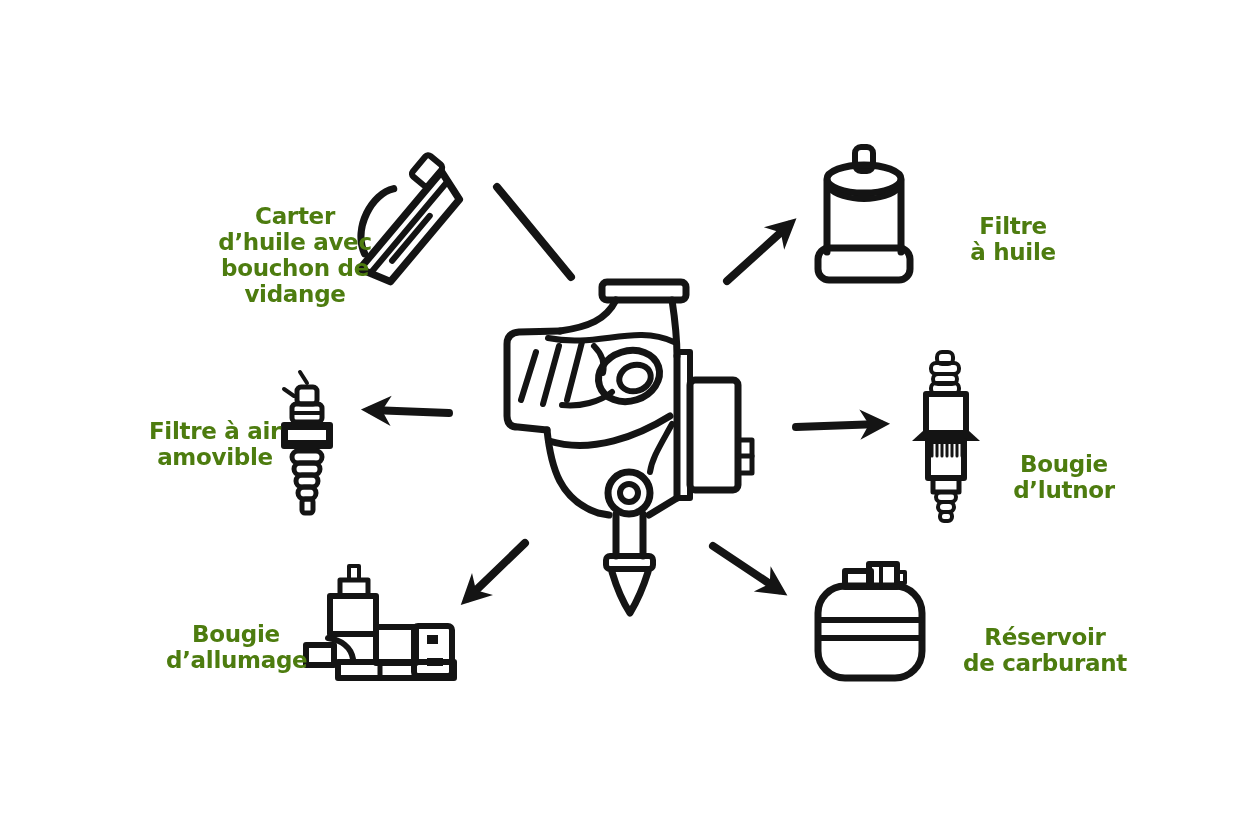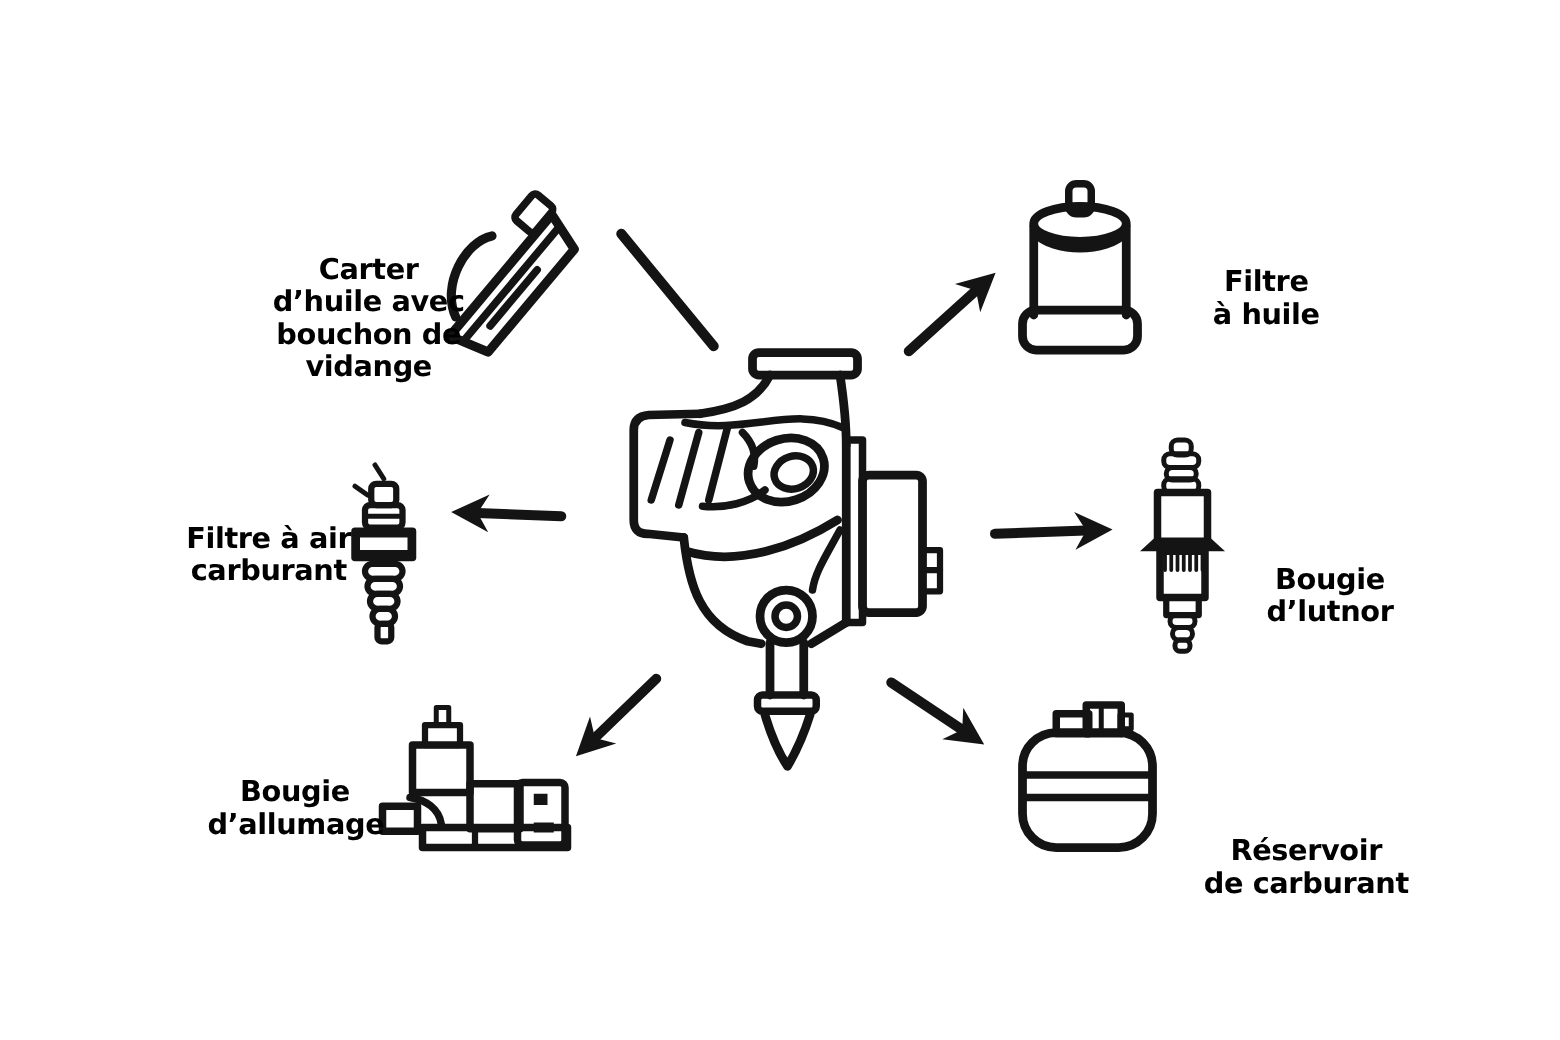--- a/index.html
+++ b/index.html
@@ -18,21 +18,21 @@
   .ln3{fill:none;stroke:#141414;stroke-width:3;stroke-linecap:round;}
   .ln8{fill:none;stroke:#141414;stroke-width:8;stroke-linecap:round;}
   .fl{fill:#141414;stroke:none;}
   .wfl{fill:#ffffff;stroke:none;}
   .label{
     position:absolute;
     font-weight:700;
     font-size:23px;
     line-height:1.13;
     letter-spacing:-0.3px;
-    color:#000000;
+    color:#4d7c0f;
     white-space:pre-line;
   }
   .t-center{text-align:center;}
   .t-left{text-align:center;}
 </style>
 </head>
 <body>
 
 <div id="canvas">
 
@@ -165,23 +165,23 @@
 
   <div class="label t-center" style="left:205px; top:203px; width:180px;">Carter
 d’huile avec
 bouchon de
 vidange</div>
 
   <div class="label t-left" style="left:933px; top:213px; width:160px;">Filtre
 à huile</div>
 
   <div class="label t-center" style="left:145px; top:418px; width:140px;">Filtre à air
-carburant</div>
+amovible</div>
 
   <div class="label t-left" style="left:984px; top:451px; width:160px;">Bougie
 d’lutnor</div>
 
   <div class="label t-center" style="left:166px; top:621px; width:140px;">Bougie
 d’allumage</div>
 
-  <div class="label t-left" style="left:955px; top:668px; width:180px;">Réservoir
+  <div class="label t-left" style="left:955px; top:624px; width:180px;">Réservoir
 de carburant</div>
 </div>
 
 </body></html>

